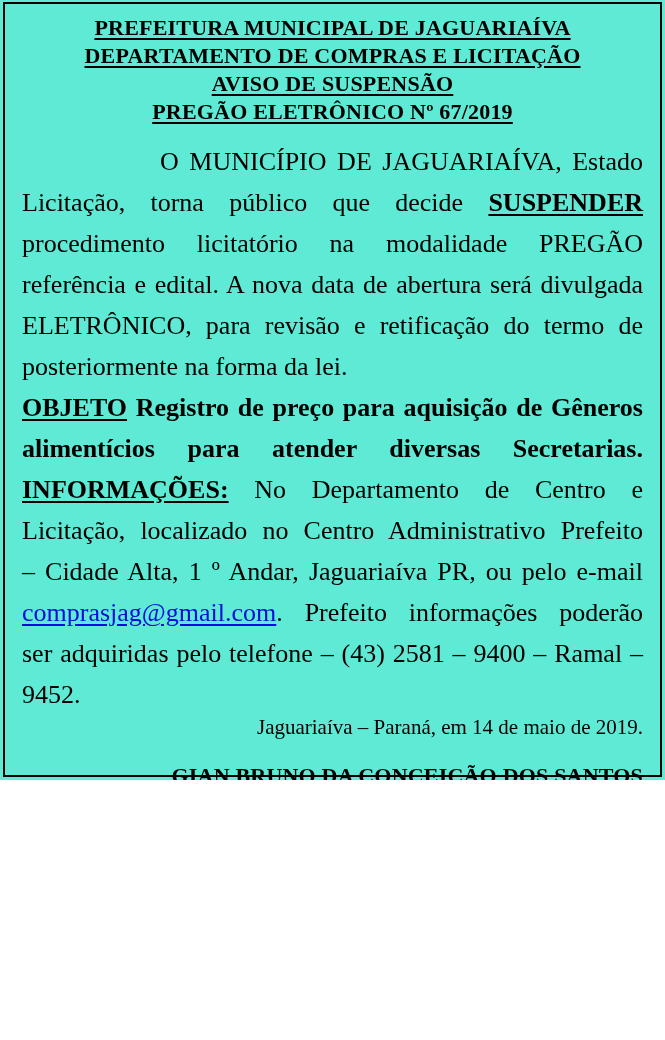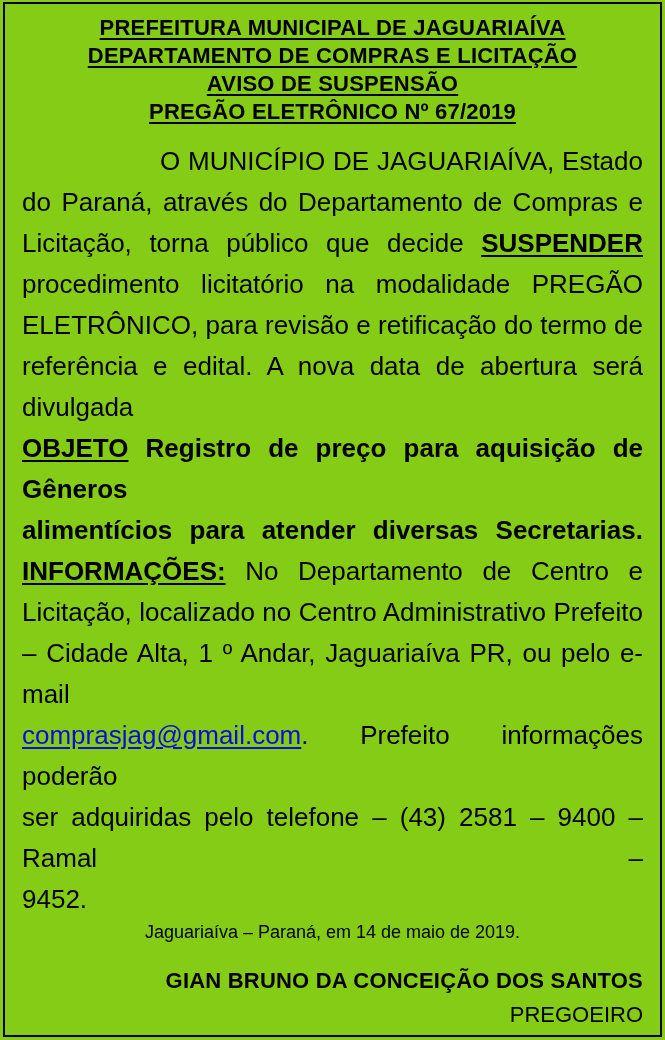--- a/index.html
+++ b/index.html
@@ -3,24 +3,24 @@
 <meta charset="utf-8">
 <style>
   html, body {
     margin: 0;
     padding: 0;
     background: #ffffff;
   }
   .page {
     position: relative;
     width: 665px;
-    height: 1040px;
-    background: #84cc16;
+    height: 780px;
+    background: #5eead4;
     overflow: hidden;
-    font-family: Liberation Sans, sans-serif;
+    font-family: Liberation Serif, serif;
     color: #000000;
   }
   .frame {
     position: absolute;
     top: 2px; left: 3px; right: 3px; bottom: 3px;
     border: 2px solid #000000;
     pointer-events: none;
   }
   .content {
     position: relative;
@@ -52,23 +52,23 @@
   }
   .b { font-weight: 700; }
   .u { text-decoration: underline; text-underline-offset: 3px; }
   a.link, span.link {
     color: #0b0bdd;
     text-decoration: underline;
     text-underline-offset: 3px;
     cursor: pointer;
   }
   .dateline {
-    font-size: 18px;
+    font-size: 21px;
     line-height: 36px;
-    text-align: center;
+    text-align: right;
     margin-top: -6px;
   }
   .signatures {
     text-align: right;
     margin-top: 14px;
     font-size: 22px;
     line-height: 34px;
   }
   .sig-entry + .sig-entry { margin-top: 34px; }
   .sig-name { font-weight: 700; letter-spacing: 0.2px; }
@@ -81,25 +81,25 @@
   <div class="frame"></div>
   <div class="content">
     <div class="doc-header" id="doc-header">
         <div class="hline">PREFEITURA MUNICIPAL DE JAGUARIAÍVA</div>
         <div class="hline">DEPARTAMENTO DE COMPRAS E LICITAÇÃO</div>
         <div class="hline">AVISO DE SUSPENSÃO</div>
         <div class="hline">PREGÃO ELETRÔNICO Nº 67/2019</div>
       </div>
     <div class="para p1" id="para-intro">
         <div class="line" style="text-indent: 138px;"><span>O MUNICÍPIO DE JAGUARIAÍVA, Estado</span></div>
-        <div class="line"><span>do Paraná, através do Departamento de Compras e</span></div>
         <div class="line"><span>Licitação, torna público que decide </span><span class="b u">SUSPENDER</span></div>
         <div class="line"><span>procedimento licitatório na modalidade PREGÃO</span></div>
+        <div class="line"><span>referência e edital. A nova data de abertura será divulgada</span></div>
         <div class="line"><span>ELETRÔNICO, para revisão e retificação do termo de</span></div>
-        <div class="line"><span>referência e edital. A nova data de abertura será divulgada</span></div>
+        <div class="line noj"><span>posteriormente na forma da lei.</span></div>
       </div>
     <div class="para p2" id="para-object-info">
         <div class="line"><span class="b u">OBJETO</span><span class="b"> Registro de preço para aquisição de Gêneros</span></div>
         <div class="line"><span class="b">alimentícios para atender diversas Secretarias.</span></div>
         <div class="line"><span class="b u">INFORMAÇÕES:</span><span> No Departamento de Centro e</span></div>
         <div class="line"><span>Licitação, localizado no Centro Administrativo Prefeito</span></div>
         <div class="line"><span>– Cidade Alta, 1 º Andar, Jaguariaíva PR, ou pelo e-mail</span></div>
         <div class="line"><a class="link">comprasjag@gmail.com</a><span>. Prefeito informações poderão</span></div>
         <div class="line"><span>ser adquiridas pelo telefone – (43) 2581 – 9400 – Ramal –</span></div>
         <div class="line noj"><span>9452.</span></div>

